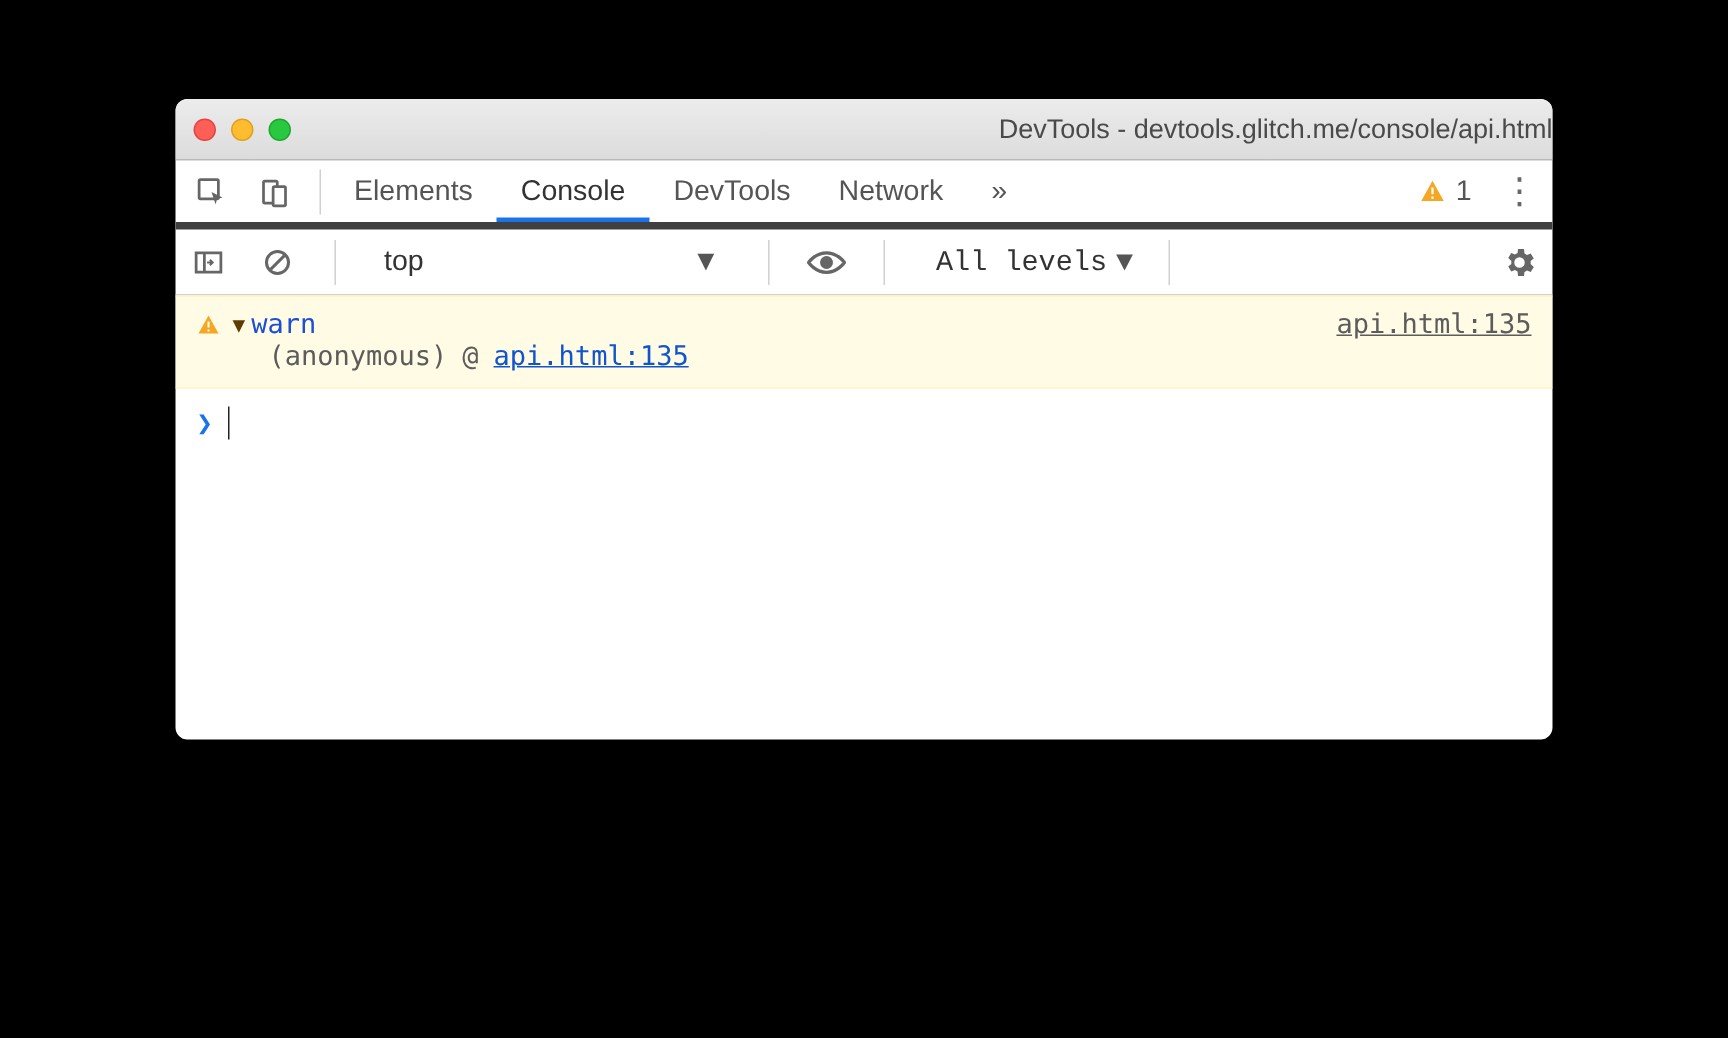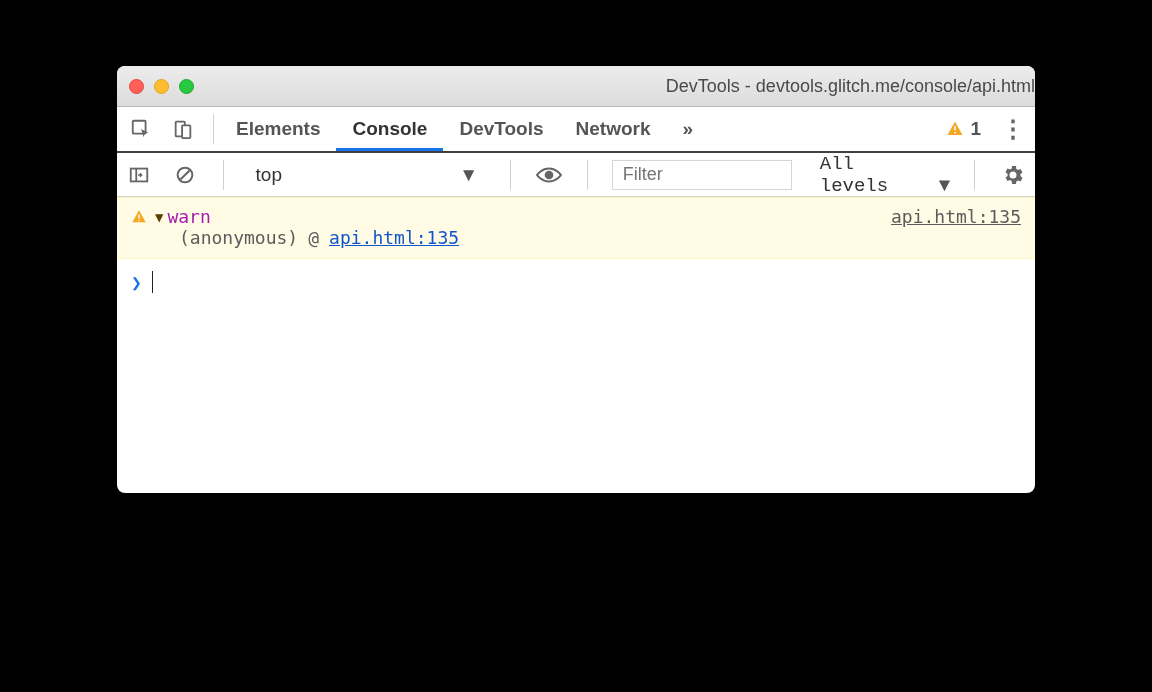--- a/index.html
+++ b/index.html
@@ -39,26 +39,25 @@
   .dot.red { background:#ff5f57; border:1px solid #e24640;}
   .dot.yellow { background:#febc2e; border:1px solid #dfa022;}
   .dot.green { background:#28c840; border:1px solid #1fa72e;}
   .title {
     position: absolute; left:0; right:0; text-align:right;
     font-size: 18px; color:#4a4a4a;
     pointer-events:none;
   }
   .tabbar {
     height: 46px;
-    border-bottom: 2px solid #404040;
+    border-bottom: 5px solid #404040;
     display: flex;
     align-items: center;
     font-size: 19px;
     color:#555;
-    font-weight:bold;
   }
   .tb-left { display:flex; align-items:center; padding:0 10px; gap:14px;}
   .vsep { width:1px; height:30px; background:#d0d0d0; margin:0 6px;}
   .tab { padding: 0 16px; height:100%; display:flex; align-items:center; cursor:default;}
   .tab.active { color:#333; border-bottom: 3px solid #1a73e8; padding-top:3px;}
   .tb-spacer { flex:1; }
   .warn-badge { display:flex; align-items:center; gap:6px; color:#555; margin-right:10px;}
   .menu-btn { width:32px; text-align:center; font-size:24px; color:#666; margin:0 6px;}
 
   .toolbar {
@@ -84,21 +83,21 @@
   .msg-warn {
     background:#fffbe5;
     border-top:1px solid #fff4c4;
     border-bottom:1px solid #fff4c4;
     padding:8px 14px 10px 14px;
     color:#5c3c00;
   }
   .msg-row1 { display:flex; align-items:center; }
   .warn-triangle { color:#f5a623; margin-right:8px; font-size:16px;}
   .disclose { color:#5c3c00; margin-right:4px; font-size:14px;}
-  .msg-text { color:#a21caf; }
+  .msg-text { color:#1d4ed8; }
   .src-link { margin-left:auto; color:#5c5c5c; text-decoration:underline;}
   .msg-row2 { padding-left:48px; color:#5c5c5c; display:flex; gap:10px;}
   .src-link2 { color:#1155cc; text-decoration:underline;}
 
   .prompt-row { display:flex; align-items:center; padding:12px 14px; }
   .prompt-caret { color:#1a73e8; font-weight:bold; margin-right:10px; font-size:18px;}
   .cursor { width:1px; height:22px; background:#222; }
 
   svg { display:block; }
 </style>
@@ -180,21 +179,20 @@
 
     <span class="tb-icon">
       <svg width="26" height="22" viewBox="0 0 24 16" fill="#666">
         <circle cx="12" cy="8" r="4"></circle>
           <path d="M12 2 C5 2 1 8 1 8 s4 6 11 6 11-6 11-6 S19 2 12 2 Z" fill="none" stroke="#666" stroke-width="2"></path>
       </svg>
     </span>
 
     <div class="vsep"></div>
 
-    <input class="filter-input" placeholder="Filter" style="">
 
     <div class="levels">
       <span>All levels</span>
       <span style="color:#555">▼</span>
     </div>
 
     <div class="vsep"></div>
 
     <span class="tb-icon gear">
       <svg width="24" height="24" viewBox="0 0 24 24" fill="#666">

